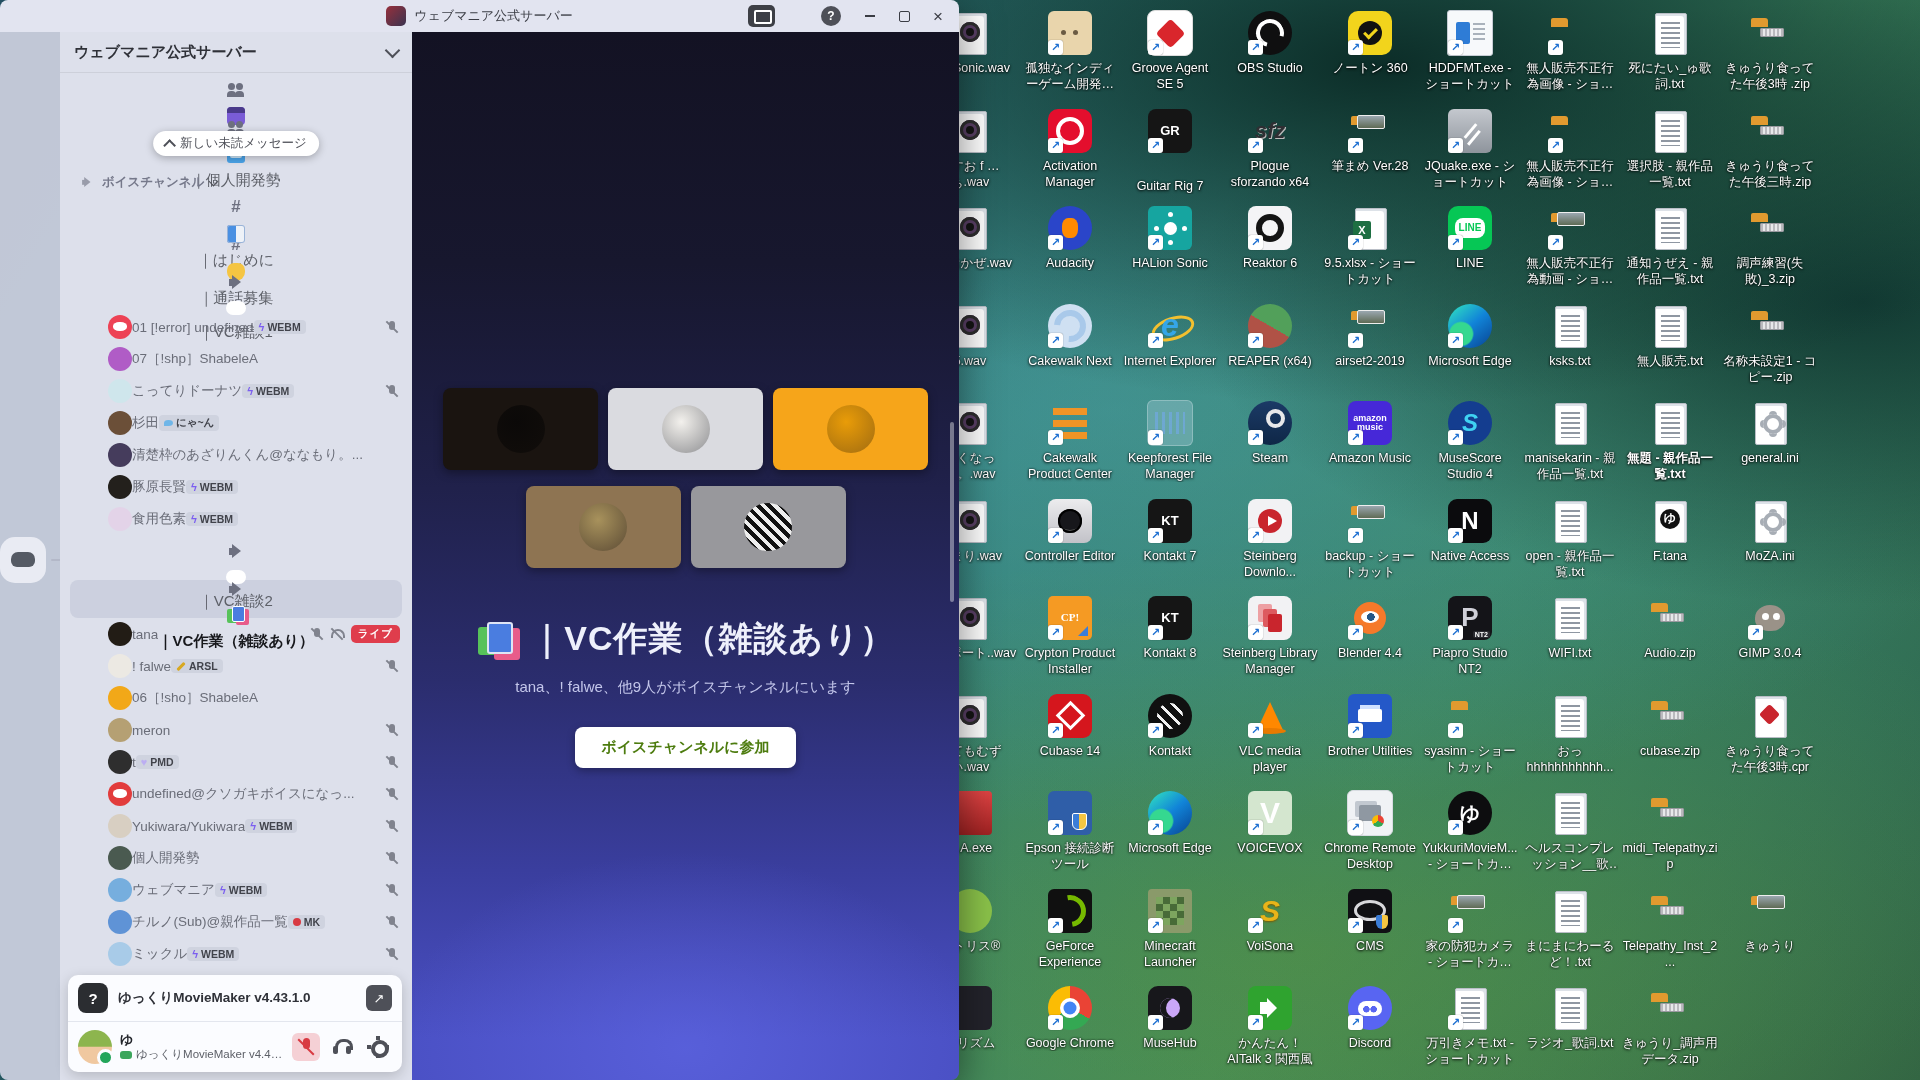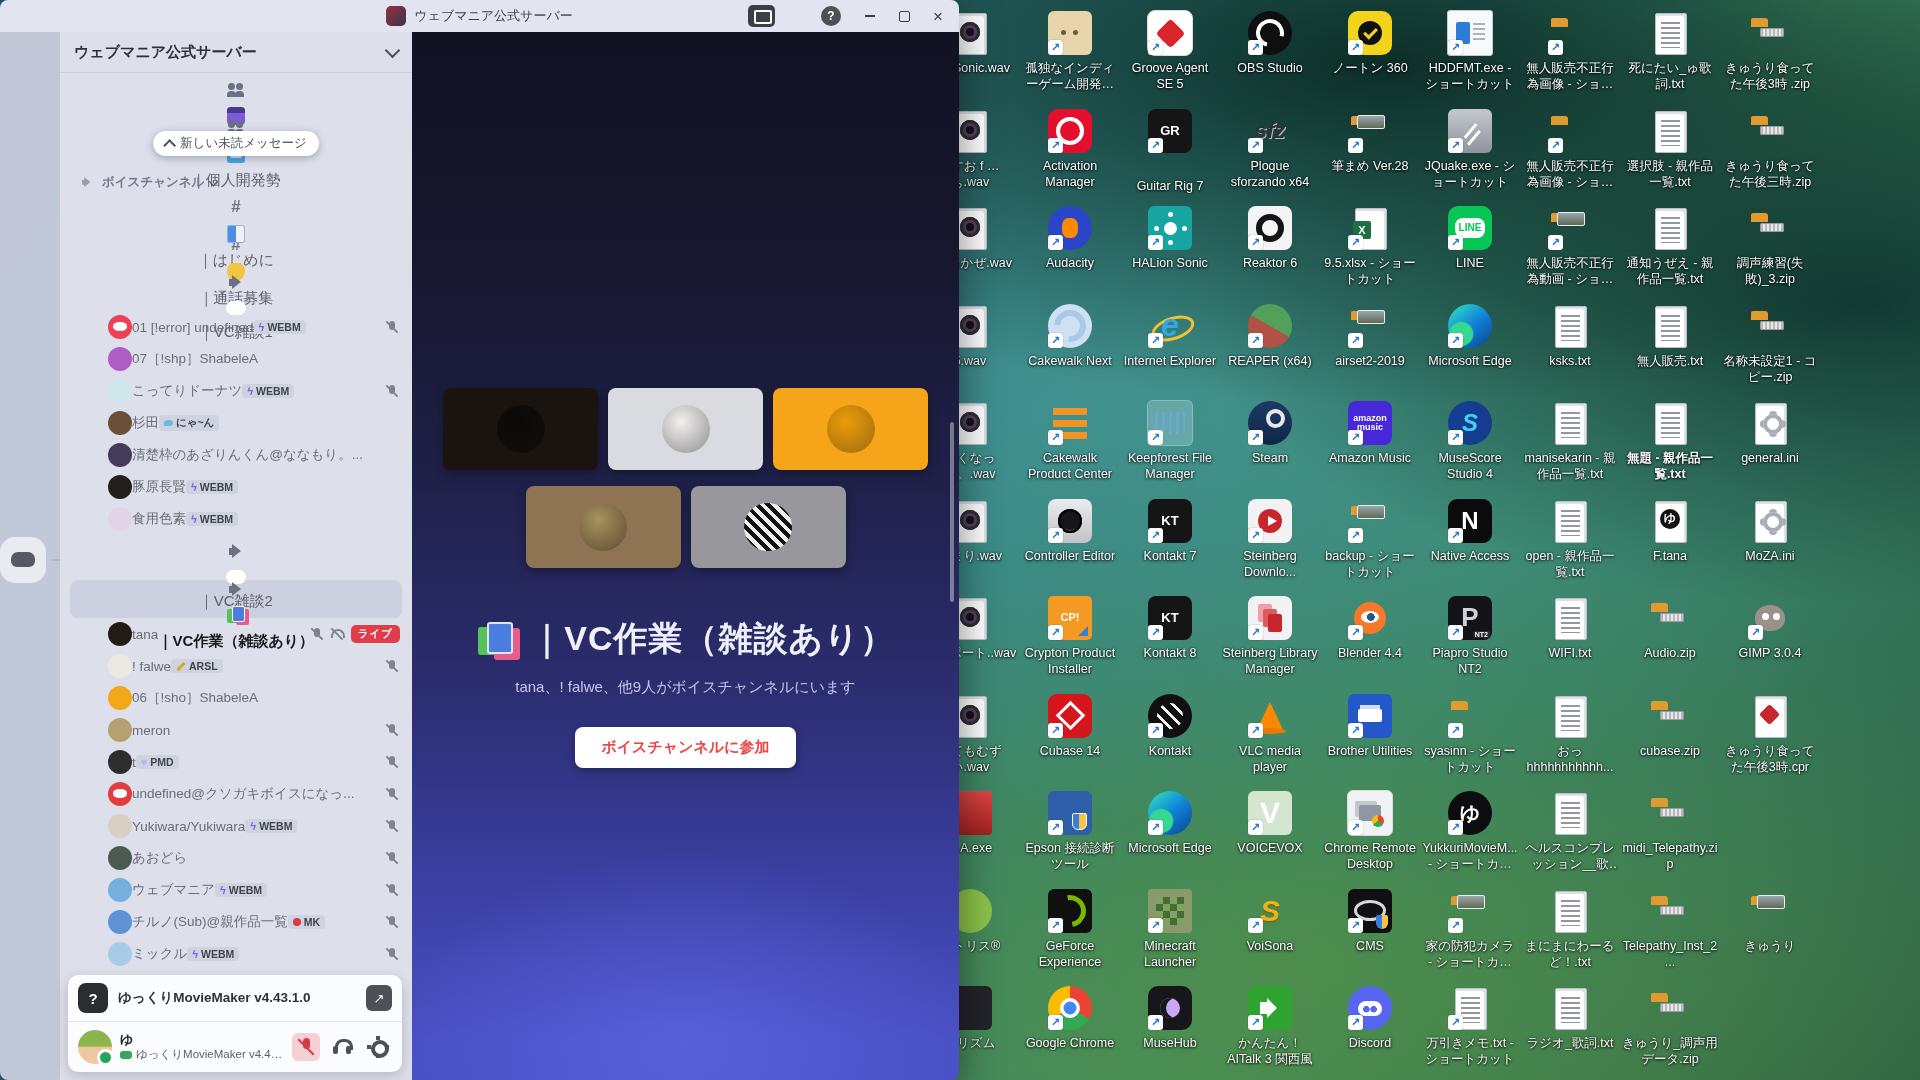--- a/index.html
+++ b/index.html
@@ -59,21 +59,21 @@
   .s-am{background:#e40e2d;border-radius:10px;}
   .s-am::after{content:"";width:20px;height:20px;border:4px solid #fff;border-radius:50%;}
   .s-audacity{background:#2a45c9;border-radius:50%;}
   .s-audacity::after{content:"";width:16px;height:20px;border-radius:40%;background:#ff8a00;}
   .s-cwnext{background:#cfe0f2;border-radius:50%;}
   .s-cwnext::after{content:"";width:20px;height:20px;border:6px solid #a9c9ea;border-left-color:transparent;border-radius:50%;transform:rotate(-40deg);}
   .s-cwpc::after{content:"";width:34px;height:31px;background:repeating-linear-gradient(180deg,#f09426 0 7px,transparent 7px 12px);}
   .s-ctrl{background:linear-gradient(180deg,#ececee,#c2c2c8);}
   .s-ctrl::after{content:"";width:24px;height:24px;background:#17171b;border-radius:50%;box-shadow:inset 0 0 0 2px #000, inset 0 -6px 0 -3px #555;}
   .s-crypton{background:#f59a23;border-radius:5px;}
-  .s-crypton .glyph{font-size:11px;}
+  .s-crypton .glyph{font-size:11px;font-family:Liberation Serif, serif;}
   .s-crypton::after{content:"";position:absolute;right:4px;bottom:4px;border-left:10px solid transparent;border-bottom:10px solid #3b7dd8;}
   .s-cubase{background:#d5161d;border-radius:9px;}
   .s-cubase::after{content:"";width:15px;height:15px;border:3px solid #fff;transform:rotate(45deg);}
   .s-epson{background:#2f5ea8;border-radius:6px;}
   .s-epson::after{content:"";position:absolute;right:5px;bottom:5px;width:13px;height:15px;border:1px solid #fff;
     background:linear-gradient(90deg,#3b7dd8 50%,#f5c542 50%);border-radius:2px 2px 6px 6px;}
   .s-geforce{background:#101010;border-radius:6px;}
   .s-geforce::after{content:"";width:22px;height:22px;border:5px solid #76b900;border-left-color:transparent;border-bottom-color:transparent;border-radius:50%;transform:rotate(35deg);}
   .s-chrome{border-radius:50%;background:conic-gradient(from 0deg,#ea4335 0 33%,#34a853 33% 66%,#fbbc04 66% 100%);}
   .s-chrome::before{content:"";position:absolute;left:50%;top:50%;transform:translate(-50%,-50%);width:20px;height:20px;background:#fff;border-radius:50%;}
@@ -277,21 +277,21 @@
   .t2{margin-top:16px;}
   .tile{width:155px;height:82px;border-radius:8px;display:flex;align-items:center;justify-content:center;box-shadow:0 3px 10px rgba(0,0,0,.35);}
   .tile-av{width:48px;height:48px;border-radius:50%;}
   .tile-av.stripes{background:repeating-linear-gradient(45deg,#111 0 4px,#eee 4px 8px);}
   .vtitle{margin-top:48px;display:flex;align-items:center;gap:16px;color:#eef0fb;font-size:34px;font-weight:800;letter-spacing:1px;}
   .vbooks{width:38px;height:38px;position:relative;flex:none;}
   .vbooks::before{content:"";position:absolute;left:2px;top:7px;width:22px;height:28px;background:#57c25a;border-radius:3px;}
   .vbooks::after{content:"";position:absolute;left:11px;top:2px;width:22px;height:28px;background:#4a7de0;border-radius:3px;
     border:2px solid #dfe5f5;box-shadow:7px 6px 0 #e85c8a;}
   .vsub{margin-top:16px;font-size:15px;color:#c3c6ea;}
-  .vjoin{margin-top:30px;background:#fff;color:#ef4444;font-size:15px;font-weight:700;padding:11px 26px;border-radius:8px;
+  .vjoin{margin-top:30px;background:#fff;color:#4d7c0f;font-size:15px;font-weight:700;padding:11px 26px;border-radius:8px;
     box-shadow:0 3px 8px rgba(0,0,0,.3);cursor:pointer;}
   .mscroll{position:absolute;right:5px;top:390px;width:4px;height:180px;border-radius:2px;background:rgba(255,255,255,.4);}
 </style>
 </head>
 <body>
 
 <div id="desktop-grid">
     <div class="di" style="grid-area: 1 / 1;">
       <div class="ic k-page k-wav"></div>
       <div class="di-label">…n Sonic.wav</div>
@@ -1102,21 +1102,21 @@
               <span class="mname">Yukiwara/Yukiwara</span>
               <span class="badge">
                 <span class="bg-webm"></span>
                 <span>WEBM</span>
               </span>
               <span class="msp"></span>
               <span class="ms"></span>
             </div>
             <div class="member">
               <span class="mav" style="background: rgb(74, 90, 80);"></span>
-              <span class="mname">あおどら</span>
+              <span class="mname">個人開発勢</span>
               <span class="msp"></span>
               <span class="ms"></span>
             </div>
             <div class="member">
               <span class="mav" style="background: rgb(118, 174, 222);"></span>
               <span class="mname">ウェブマニア</span>
               <span class="badge">
                 <span class="bg-webm"></span>
                 <span>WEBM</span>
               </span>

